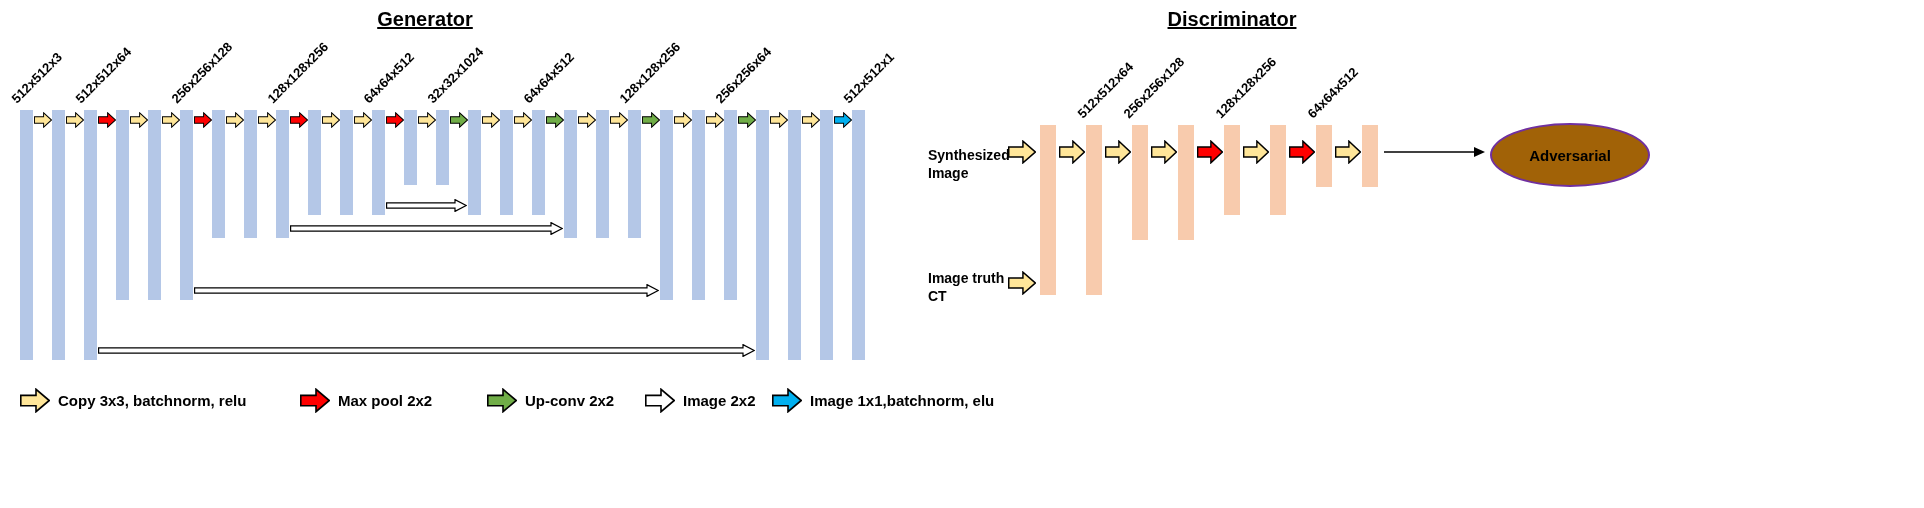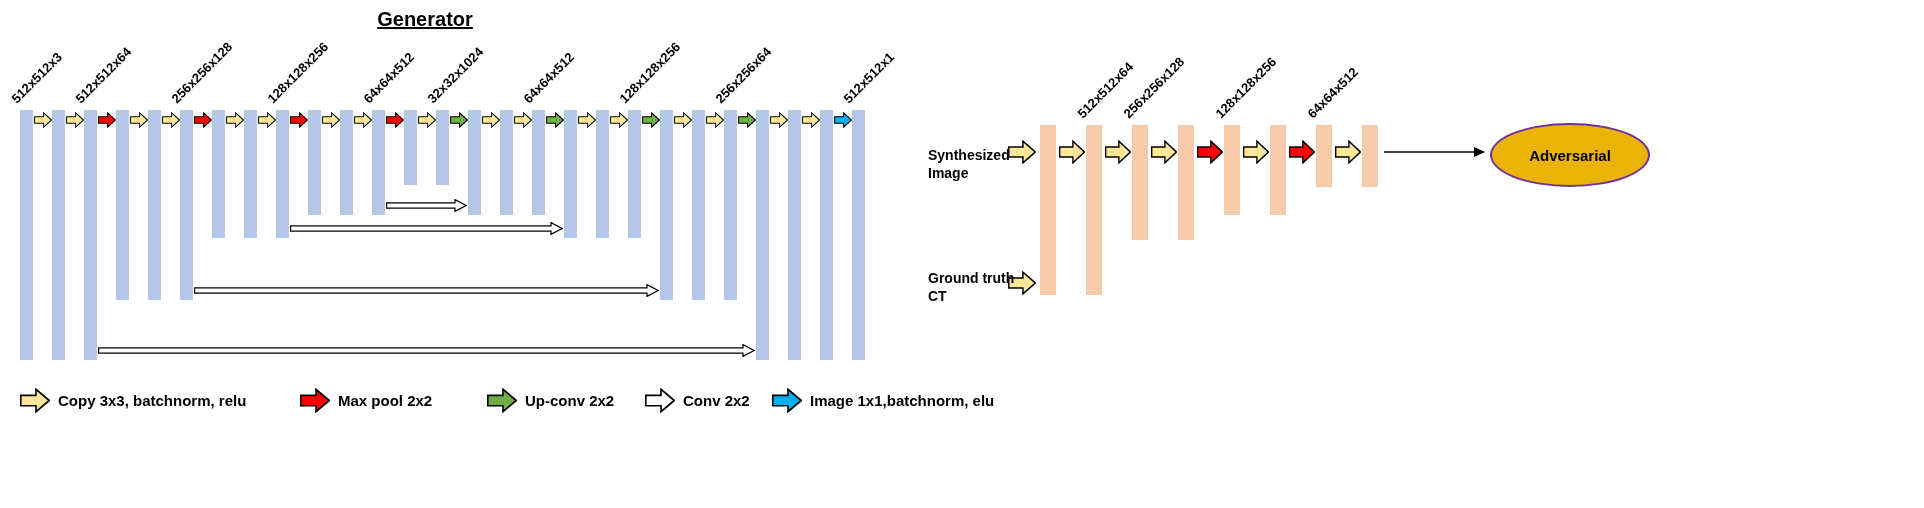--- a/index.html
+++ b/index.html
@@ -6,27 +6,28 @@
   .canvas{position:relative;width:1924px;height:436px;background:#fff;
           font-family:"Liberation Sans",sans-serif;color:#000;overflow:hidden;text-decoration:underline;}
   .title{position:absolute;font-size:20px;font-weight:bold;text-decoration:underline;text-align:center;}
   .bar{position:absolute;}
   .arrow{position:absolute;line-height:0;}
   .dim-label{position:absolute;height:15px;line-height:15px;font-size:13px;font-weight:bold;
              white-space:nowrap;transform:rotate(-45deg);transform-origin:0 100%;}
   .input-label{position:absolute;font-size:14px;font-weight:bold;line-height:1.3;}
   .legend-label{position:absolute;font-size:15px;font-weight:bold;line-height:25px;white-space:nowrap;}
   .ellipse{position:absolute;border-radius:50%;display:flex;align-items:center;justify-content:center;
-           font-size:15px;font-weight:bold;background:#eab308;}
+           font-size:15px;font-weight:bold;background:#a16207;}
 </style>
 </head>
 <body>
 
 <div class="canvas">
   <div class="title" style="left:300px;top:8px;width:250px;">Generator</div>
+  <div class="title" style="left:1132px;top:8px;width:200px;">Discriminator</div>
 
   <div id="gen-layer">
       <div class="bar" style="left: 20px; top: 110px; width: 13px; height: 250px; background: rgb(180, 199, 231);"></div>
       <div class="dim-label" style="left: 19px; top: 91px;">512x512x3</div>
       <div class="bar" style="left: 52px; top: 110px; width: 13px; height: 250px; background: rgb(180, 199, 231);"></div>
       <div class="bar" style="left: 84px; top: 110px; width: 13px; height: 250px; background: rgb(180, 199, 231);"></div>
       <div class="dim-label" style="left: 83px; top: 91px;">512x512x64</div>
       <div class="bar" style="left: 116px; top: 110px; width: 13px; height: 190px; background: rgb(180, 199, 231);"></div>
       <div class="bar" style="left: 148px; top: 110px; width: 13px; height: 190px; background: rgb(180, 199, 231);"></div>
       <div class="bar" style="left: 180px; top: 110px; width: 13px; height: 190px; background: rgb(180, 199, 231);"></div>
@@ -190,21 +191,21 @@
       <div class="arrow" style="left: 1008px; top: 271px;"><svg width="28" height="24" viewBox="0 0 30 24" preserveAspectRatio="none">
           <polygon points="0.8,7 16,7 16,1.2 29.2,12 16,22.8 16,17 0.8,17" fill="#ffe699" stroke="#000" stroke-width="1.6"></polygon>
         </svg></div>
       <div class="arrow" style="left: 1384px; top: 144px;"><svg width="102" height="16">
           <line x1="0" y1="8" x2="90" y2="8" stroke="#000" stroke-width="1.6"></line>
           <polygon points="90,3 101,8 90,13" fill="#000"></polygon>
         </svg></div>
     </div>
 
   <div class="input-label" style="left:928px;top:138px;width:92px;margin-top:8px;">Synthesized Image</div>
-  <div class="input-label" style="left:928px;top:269px;width:92px;">Ground truth CT</div>
+  <div class="input-label" style="left:928px;top:269px;width:92px;">Image truth CT</div>
 
   <div class="ellipse" style="left:1490px;top:123px;width:156px;height:60px;border:2.5px solid #7030a0;">
     <span>Adversarial</span>
   </div>
 
   <div id="legend-layer">
       <div class="arrow" style="left: 20px; top: 388px;"><svg width="30" height="25" viewBox="0 0 30 24" preserveAspectRatio="none">
           <polygon points="0.8,7 16,7 16,1.2 29.2,12 16,22.8 16,17 0.8,17" fill="#ffe699" stroke="#000" stroke-width="1.6"></polygon>
         </svg></div>
       <div class="legend-label" style="left: 58px; top: 388px;">Copy 3x3, batchnorm, relu</div>
@@ -212,19 +213,19 @@
           <polygon points="0.8,7 16,7 16,1.2 29.2,12 16,22.8 16,17 0.8,17" fill="#ff0000" stroke="#000" stroke-width="1.6"></polygon>
         </svg></div>
       <div class="legend-label" style="left: 338px; top: 388px;">Max pool 2x2</div>
       <div class="arrow" style="left: 487px; top: 388px;"><svg width="30" height="25" viewBox="0 0 30 24" preserveAspectRatio="none">
           <polygon points="0.8,7 16,7 16,1.2 29.2,12 16,22.8 16,17 0.8,17" fill="#70ad47" stroke="#000" stroke-width="1.6"></polygon>
         </svg></div>
       <div class="legend-label" style="left: 525px; top: 388px;">Up-conv 2x2</div>
       <div class="arrow" style="left: 645px; top: 388px;"><svg width="30" height="25" viewBox="0 0 30 24" preserveAspectRatio="none">
           <polygon points="0.8,7 16,7 16,1.2 29.2,12 16,22.8 16,17 0.8,17" fill="#ffffff" stroke="#000" stroke-width="1.6"></polygon>
         </svg></div>
-      <div class="legend-label" style="left: 683px; top: 388px;">Conv 2x2</div>
+      <div class="legend-label" style="left: 683px; top: 388px;">Image 2x2</div>
       <div class="arrow" style="left: 772px; top: 388px;"><svg width="30" height="25" viewBox="0 0 30 24" preserveAspectRatio="none">
           <polygon points="0.8,7 16,7 16,1.2 29.2,12 16,22.8 16,17 0.8,17" fill="#00b0f0" stroke="#000" stroke-width="1.6"></polygon>
         </svg></div>
       <div class="legend-label" style="left: 810px; top: 388px;">Image 1x1,batchnorm, elu</div>
     </div>
 </div>
 
 </body></html>

